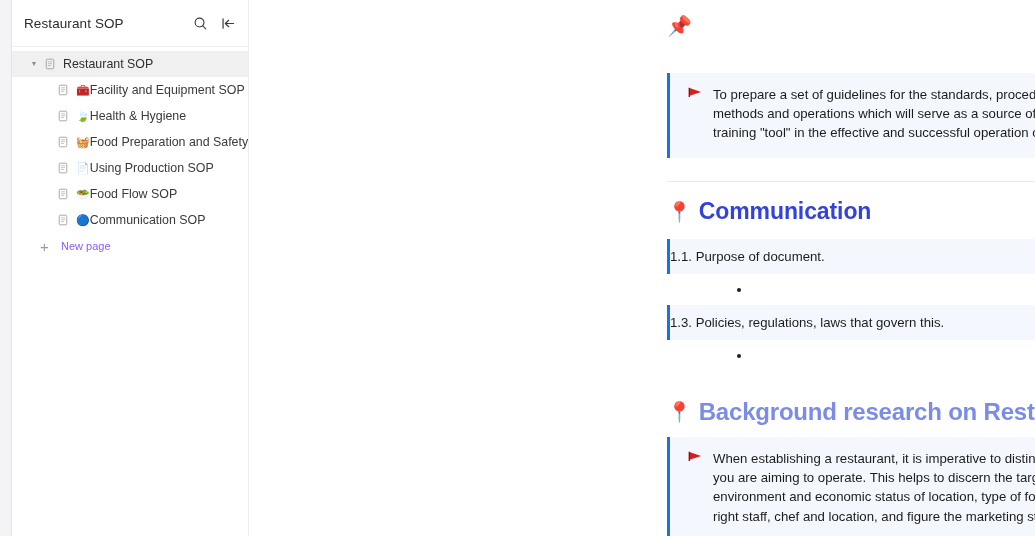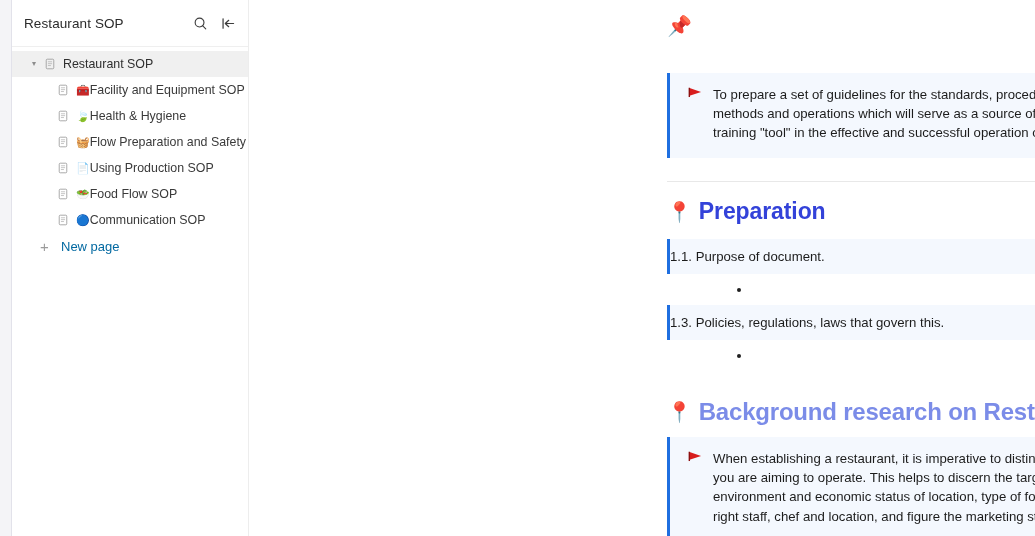--- a/index.html
+++ b/index.html
@@ -149,22 +149,22 @@
     transform: translateY(0px);
   }
   .tree-label {
     font-size: 12.4px;
     letter-spacing: 0px;
   }
   .tree-row.root .tree-label {
     color: #2f2f2f;
   }
   .tree-row.newpage .tree-label {
-    color: #0369a1;
-    font-size: 13px;
+    color: #8b5cf6;
+    font-size: 11px;
   }
 
   
   .content {
     flex: 1 1 auto;
     height: 536px;
     overflow: hidden;
     position: relative;
     background: #ffffff;
   }
@@ -363,21 +363,21 @@
       <div class="tree-row child">
         <span class="doc-icon">
           <svg width="12" height="12" viewBox="0 0 14 14" fill="none" xmlns="http://www.w3.org/2000/svg">
             <rect x="2.6" y="1.4" width="8.8" height="11.2" rx="1.2" stroke="#9b9b9b" stroke-width="1"></rect>
             <line x1="4.6" y1="4.4" x2="9.4" y2="4.4" stroke="#b4b4b4" stroke-width=".9"></line>
             <line x1="4.6" y1="6.6" x2="9.4" y2="6.6" stroke="#b4b4b4" stroke-width=".9"></line>
             <line x1="4.6" y1="8.8" x2="8.1" y2="8.8" stroke="#b4b4b4" stroke-width=".9"></line>
           </svg>
         </span>
         <span class="emoji">🧺</span>
-        <span class="tree-label">Flow Preparation and Safety</span>
+        <span class="tree-label">Food Preparation and Safety</span>
       </div>
 
       <div class="tree-row child">
         <span class="doc-icon">
           <svg width="12" height="12" viewBox="0 0 14 14" fill="none" xmlns="http://www.w3.org/2000/svg">
             <rect x="2.6" y="1.4" width="8.8" height="11.2" rx="1.2" stroke="#9b9b9b" stroke-width="1"></rect>
             <line x1="4.6" y1="4.4" x2="9.4" y2="4.4" stroke="#b4b4b4" stroke-width=".9"></line>
             <line x1="4.6" y1="6.6" x2="9.4" y2="6.6" stroke="#b4b4b4" stroke-width=".9"></line>
             <line x1="4.6" y1="8.8" x2="8.1" y2="8.8" stroke="#b4b4b4" stroke-width=".9"></line>
           </svg>
@@ -435,21 +435,21 @@
             <rect x="0.6" y="0.8" width="1.5" height="10" fill="#8e1010"></rect>
           </svg>
         </span>
         <span class="ctext">To prepare a set of guidelines for the standards, procedures, processes, product, business methods and operations which will  serve as a source of information, reference, guide and training "tool" in the effective and successful operation of a restaurant.</span>
       </div>
 
       <div class="divider"></div>
 
       <div class="heading h1-intro">
         <span class="h-emoji">📍</span>
-        <span>Preparation</span>
+        <span>Communication</span>
       </div>
 
       <div class="callout plain" id="callout-intro-1">
         <span class="ctext">1.1. Purpose of document.</span>
       </div>
 
       <div class="sub-bullet" id="bullet-1"><span class="dot"></span></div>
 
       <div class="callout plain" id="callout-intro-2">
         <span class="ctext">1.3. Policies, regulations, laws that govern this.</span>

